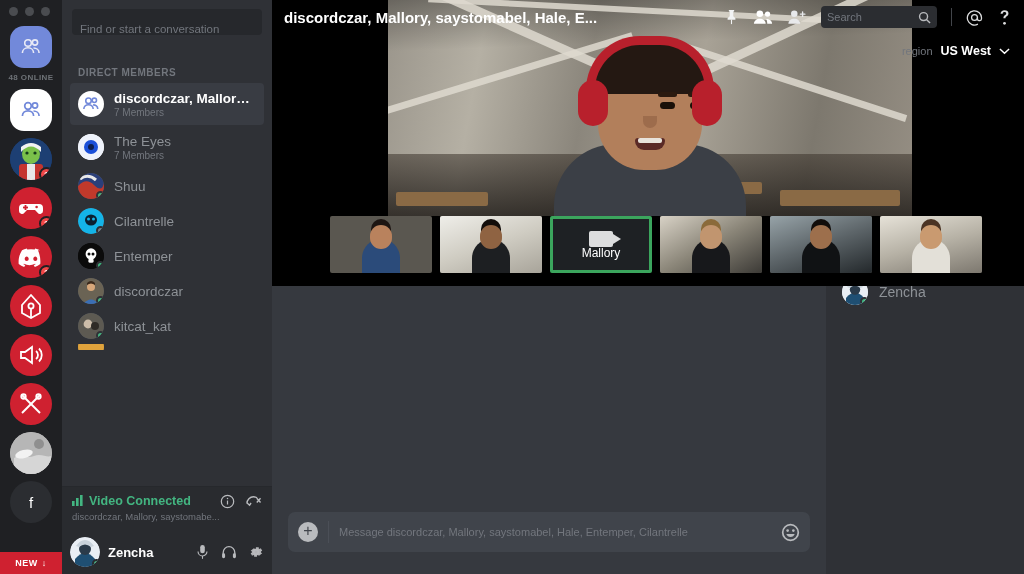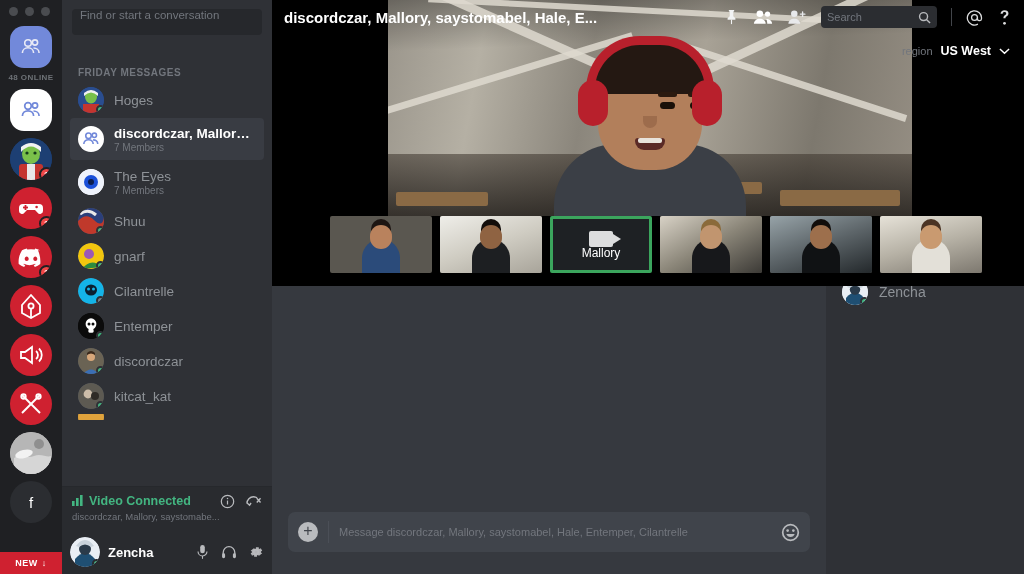--- a/index.html
+++ b/index.html
@@ -49,21 +49,21 @@
     display:flex; align-items:center; justify-content:center; gap:4px;
   }
 
   
   .dmbar {
     position:absolute; left:62px; top:0; width:210px; height:574px;
     background:#2f3136; display:flex; flex-direction:column;
   }
   .searchbox {
     margin:9px 10px 8px 10px; height:26px; background:#26282c; border-radius:4px;
-    display:flex; align-items:flex-start; padding:0 8px;
+    display:flex; align-items:flex-end; padding:0 8px;
     color:#72767d; font-size:11.5px;
   }
   .dm-scroll { flex:1; overflow:hidden; padding-top:16px; }
   .dm-row {
     display:flex; align-items:center; gap:10px; height:34px;
     margin:1px 8px; padding:0 8px; border-radius:4px; cursor:pointer;
     color:#8e9297; font-size:13.5px; position:relative;
   }
   .dm-row.friends { margin-bottom:12px; }
   .dm-row.active { background:#393c43; color:#fff; }
@@ -401,34 +401,22 @@
     </div>
   </div>
 
   <div class="dmbar">
     <div class="searchbox">
       <span>Find or start a conversation</span>
     </div>
 
     <div class="dm-scroll">
 
-      <div class="section-label">FRIDAY MESSAGES</div>
-
-      <div class="dm-row">
-        <span class="avatar" style="background:#2a4d8f;">
-          <svg width="26" height="26" viewBox="0 0 26 26">
-              <circle cx="13" cy="13" r="13" fill="#2a4d8f"></circle>
-          <ellipse cx="13" cy="10" rx="6" ry="6.5" fill="#78c04a"></ellipse>
-          <path d="M6 9 Q13 2 20 9 L20 6 Q13 0 6 6Z" fill="#f0f0f0"></path>
-          <rect x="5" y="17" width="16" height="9" fill="#c4352f"></rect>
-            </svg>
-          <span class="status online"></span>
-        </span>
-        <span class="dm-name">Hoges</span>
-      </div>
+      <div class="section-label">DIRECT MEMBERS</div>
+
 
       <div class="dm-row active tall">
         <span class="avatar" style="background:#fff;">
           <svg width="20" height="20" viewBox="0 0 24 24" fill="none" stroke="#7289da" stroke-width="1.9">
             <circle cx="9" cy="8" r="3.3"></circle>
               <path d="M3.4 18c0-3.1 2.5-5.2 5.6-5.2s5.6 2.1 5.6 5.2"></path>
             <circle cx="16" cy="7.5" r="2.6"></circle>
               <path d="M14.5 13c3 0 5.6 1.9 5.6 5"></path>
           </svg>
         </span>
@@ -457,31 +445,20 @@
           <svg width="26" height="26" viewBox="0 0 26 26">
               <circle cx="13" cy="13" r="13" fill="#2b3f7a"></circle>
           <path d="M0 13 Q8 4 16 12 T26 10 L26 26 L0 26Z" fill="#c0392b"></path>
           <path d="M2 6 Q10 0 18 7" stroke="#e8e8e8" stroke-width="3" fill="none"></path>
             </svg>
           <span class="status online"></span>
         </span>
         <span class="dm-name">Shuu</span>
       </div>
 
-      <div class="dm-row">
-        <span class="avatar">
-          <svg width="26" height="26" viewBox="0 0 26 26">
-              <circle cx="13" cy="13" r="13" fill="#f2c60f"></circle>
-          <circle cx="11" cy="11" r="5" fill="#9b59b6"></circle>
-              <path d="M4 26 Q13 14 24 24Z" fill="#2d8b3f"></path>
-            </svg>
-          <span class="status online"></span>
-        </span>
-        <span class="dm-name">gnarf</span>
-      </div>
 
       <div class="dm-row">
         <span class="avatar">
           <svg width="26" height="26" viewBox="0 0 26 26">
               <circle cx="13" cy="13" r="13" fill="#14b4e8"></circle>
           <ellipse cx="13" cy="12" rx="6" ry="5.5" fill="#0b2030"></ellipse>
           <circle cx="10.5" cy="11" r="1.5" fill="#14b4e8"></circle>
               <circle cx="15.5" cy="11" r="1.5" fill="#14b4e8"></circle>
             </svg>
           <span class="status idle"></span>

